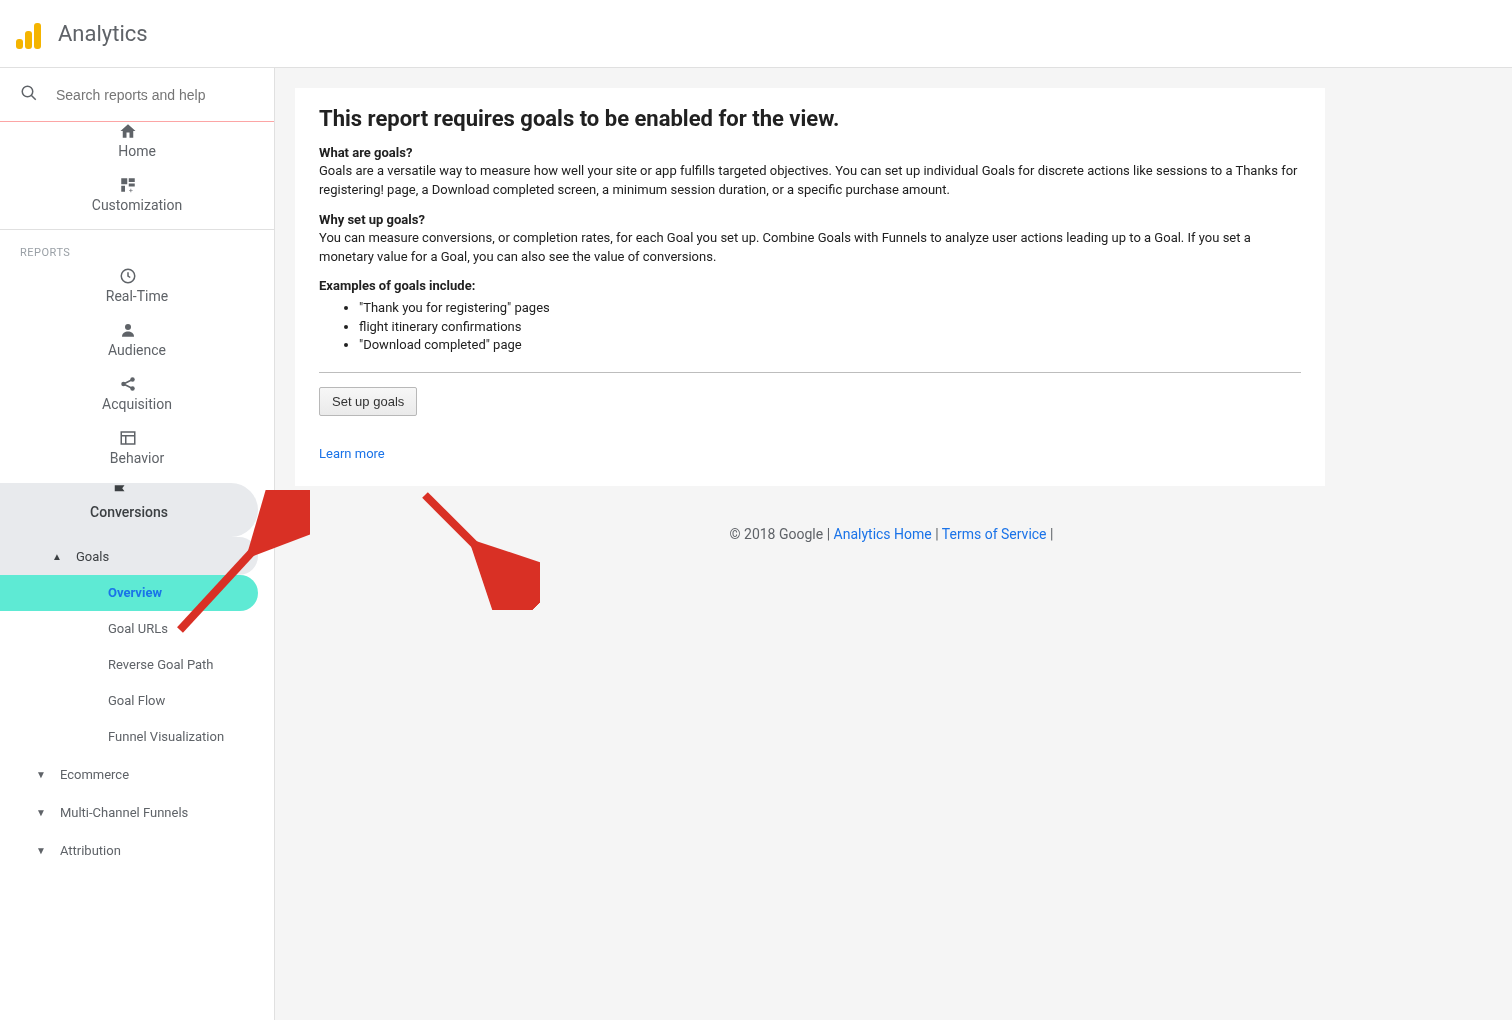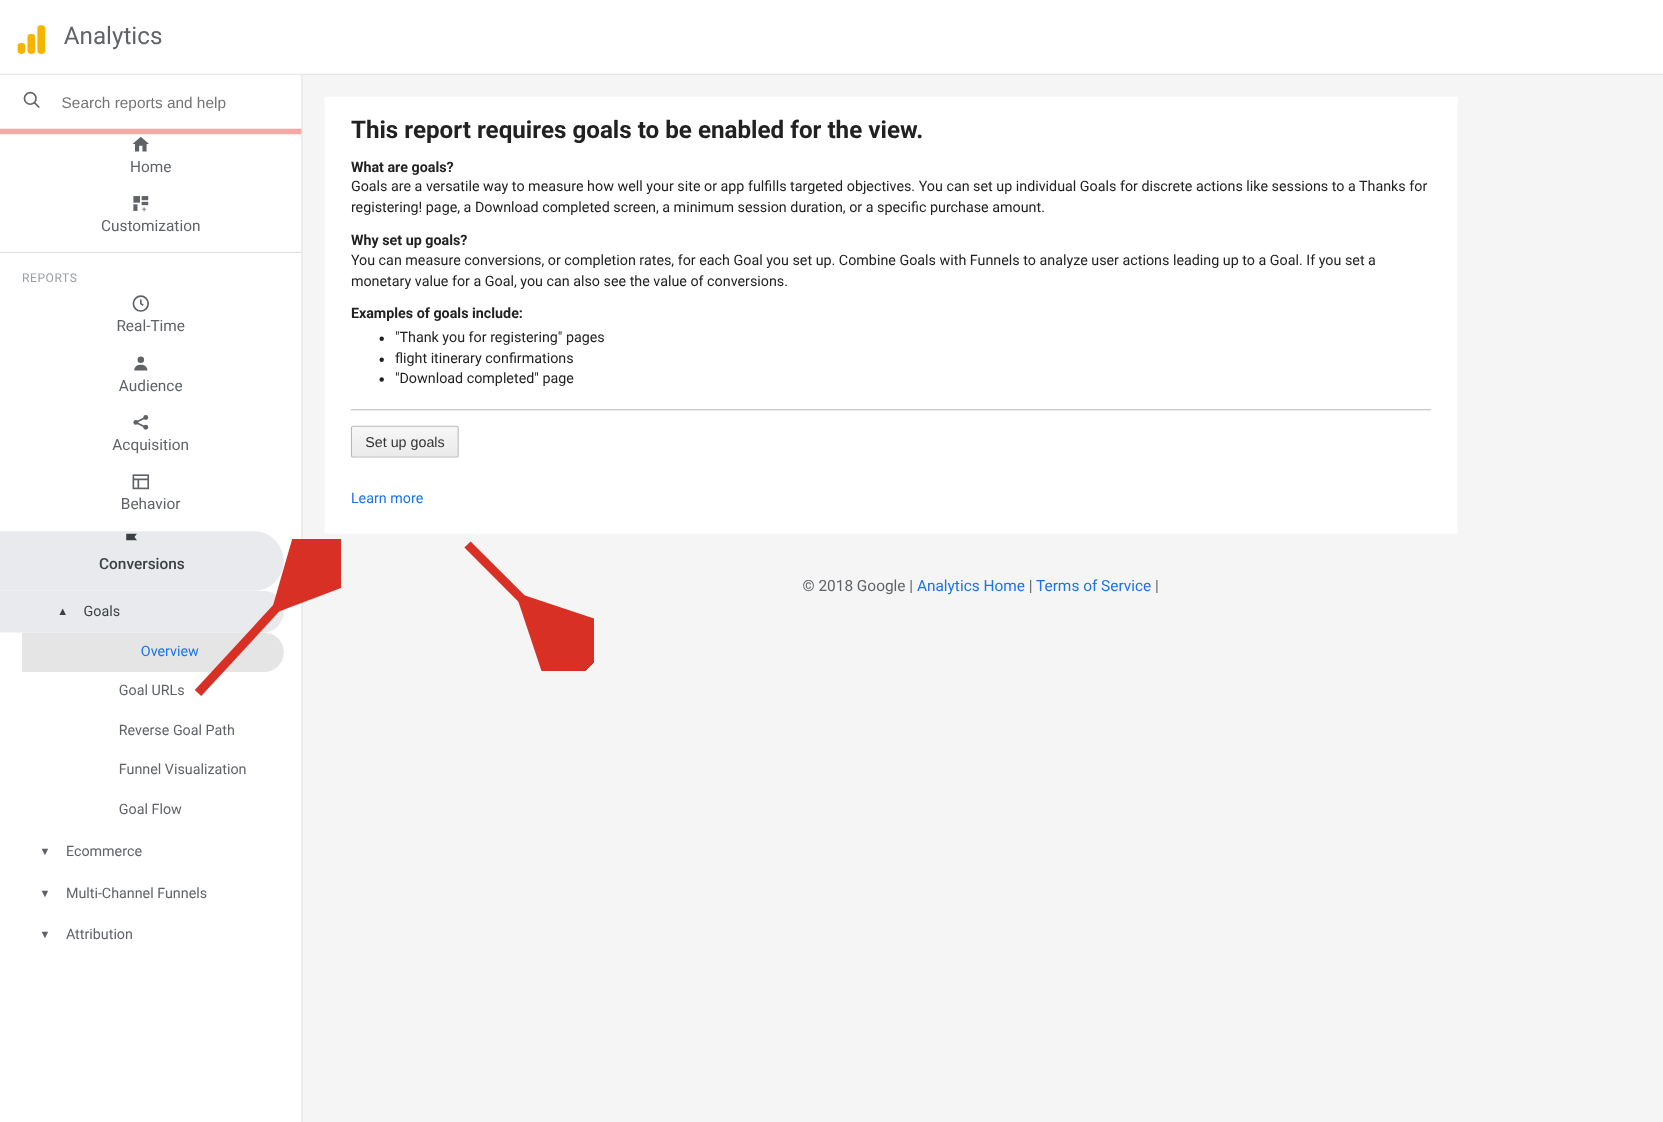--- a/index.html
+++ b/index.html
@@ -52,21 +52,21 @@
   border-right: 1px solid #e0e0e0;
   display: flex;
   flex-direction: column;
   overflow-y: auto;
 }
 .search-row {
   display: flex;
   align-items: center;
   height: 54px;
   padding: 0 20px;
-  border-bottom: 5px solid #fca5a5;
+  border-bottom: 1px solid #fca5a5;
 }
 .search-row .icon { color: #5f6368; margin-right: 18px; }
 .search-input {
   border: none;
   outline: none;
   font-size: 14px;
   color: #333;
   width: 100%;
 }
 .nav-item {
@@ -116,25 +116,24 @@
   align-items: center;
   min-height: 36px;
   padding: 6px 16px 6px 108px;
   cursor: pointer;
   font-size: 13px;
   color: #5f6368;
   margin-right: 16px;
   line-height: 1.3;
 }
 .sub-sub-item.active {
-  background: #e5e5e5;
+  background: #5eead4;
   color: #1a73e8;
   border-radius: 0 22px 22px 0;
-  font-weight: 400;
-  margin-left: 20px;
+  font-weight: 700;
 }
 .sub-item .tri-down { margin-right: 14px; margin-left: -26px; font-size: 10px; color: #5f6368; }
 
 .content {
   flex: 1;
   padding: 20px;
   overflow-y: auto;
 }
 .card {
   background: #fff;
@@ -281,24 +280,24 @@
     <div class="sub-sub-item active">
       <span>Overview</span>
     </div>
     <div class="sub-sub-item">
       <span>Goal URLs</span>
     </div>
     <div class="sub-sub-item">
       <span>Reverse Goal Path</span>
     </div>
     <div class="sub-sub-item">
+      <span>Goal Flow</span>
+    </div>
+    <div class="sub-sub-item">
       <span>Funnel Visualization</span>
-    </div>
-    <div class="sub-sub-item">
-      <span>Goal Flow</span>
     </div>
 
     <div class="sub-item">
       <span class="tri-down">▼</span>
       <span>Ecommerce</span>
     </div>
     <div class="sub-item">
       <span class="tri-down">▼</span>
       <span>Multi-Channel Funnels</span>
     </div>

